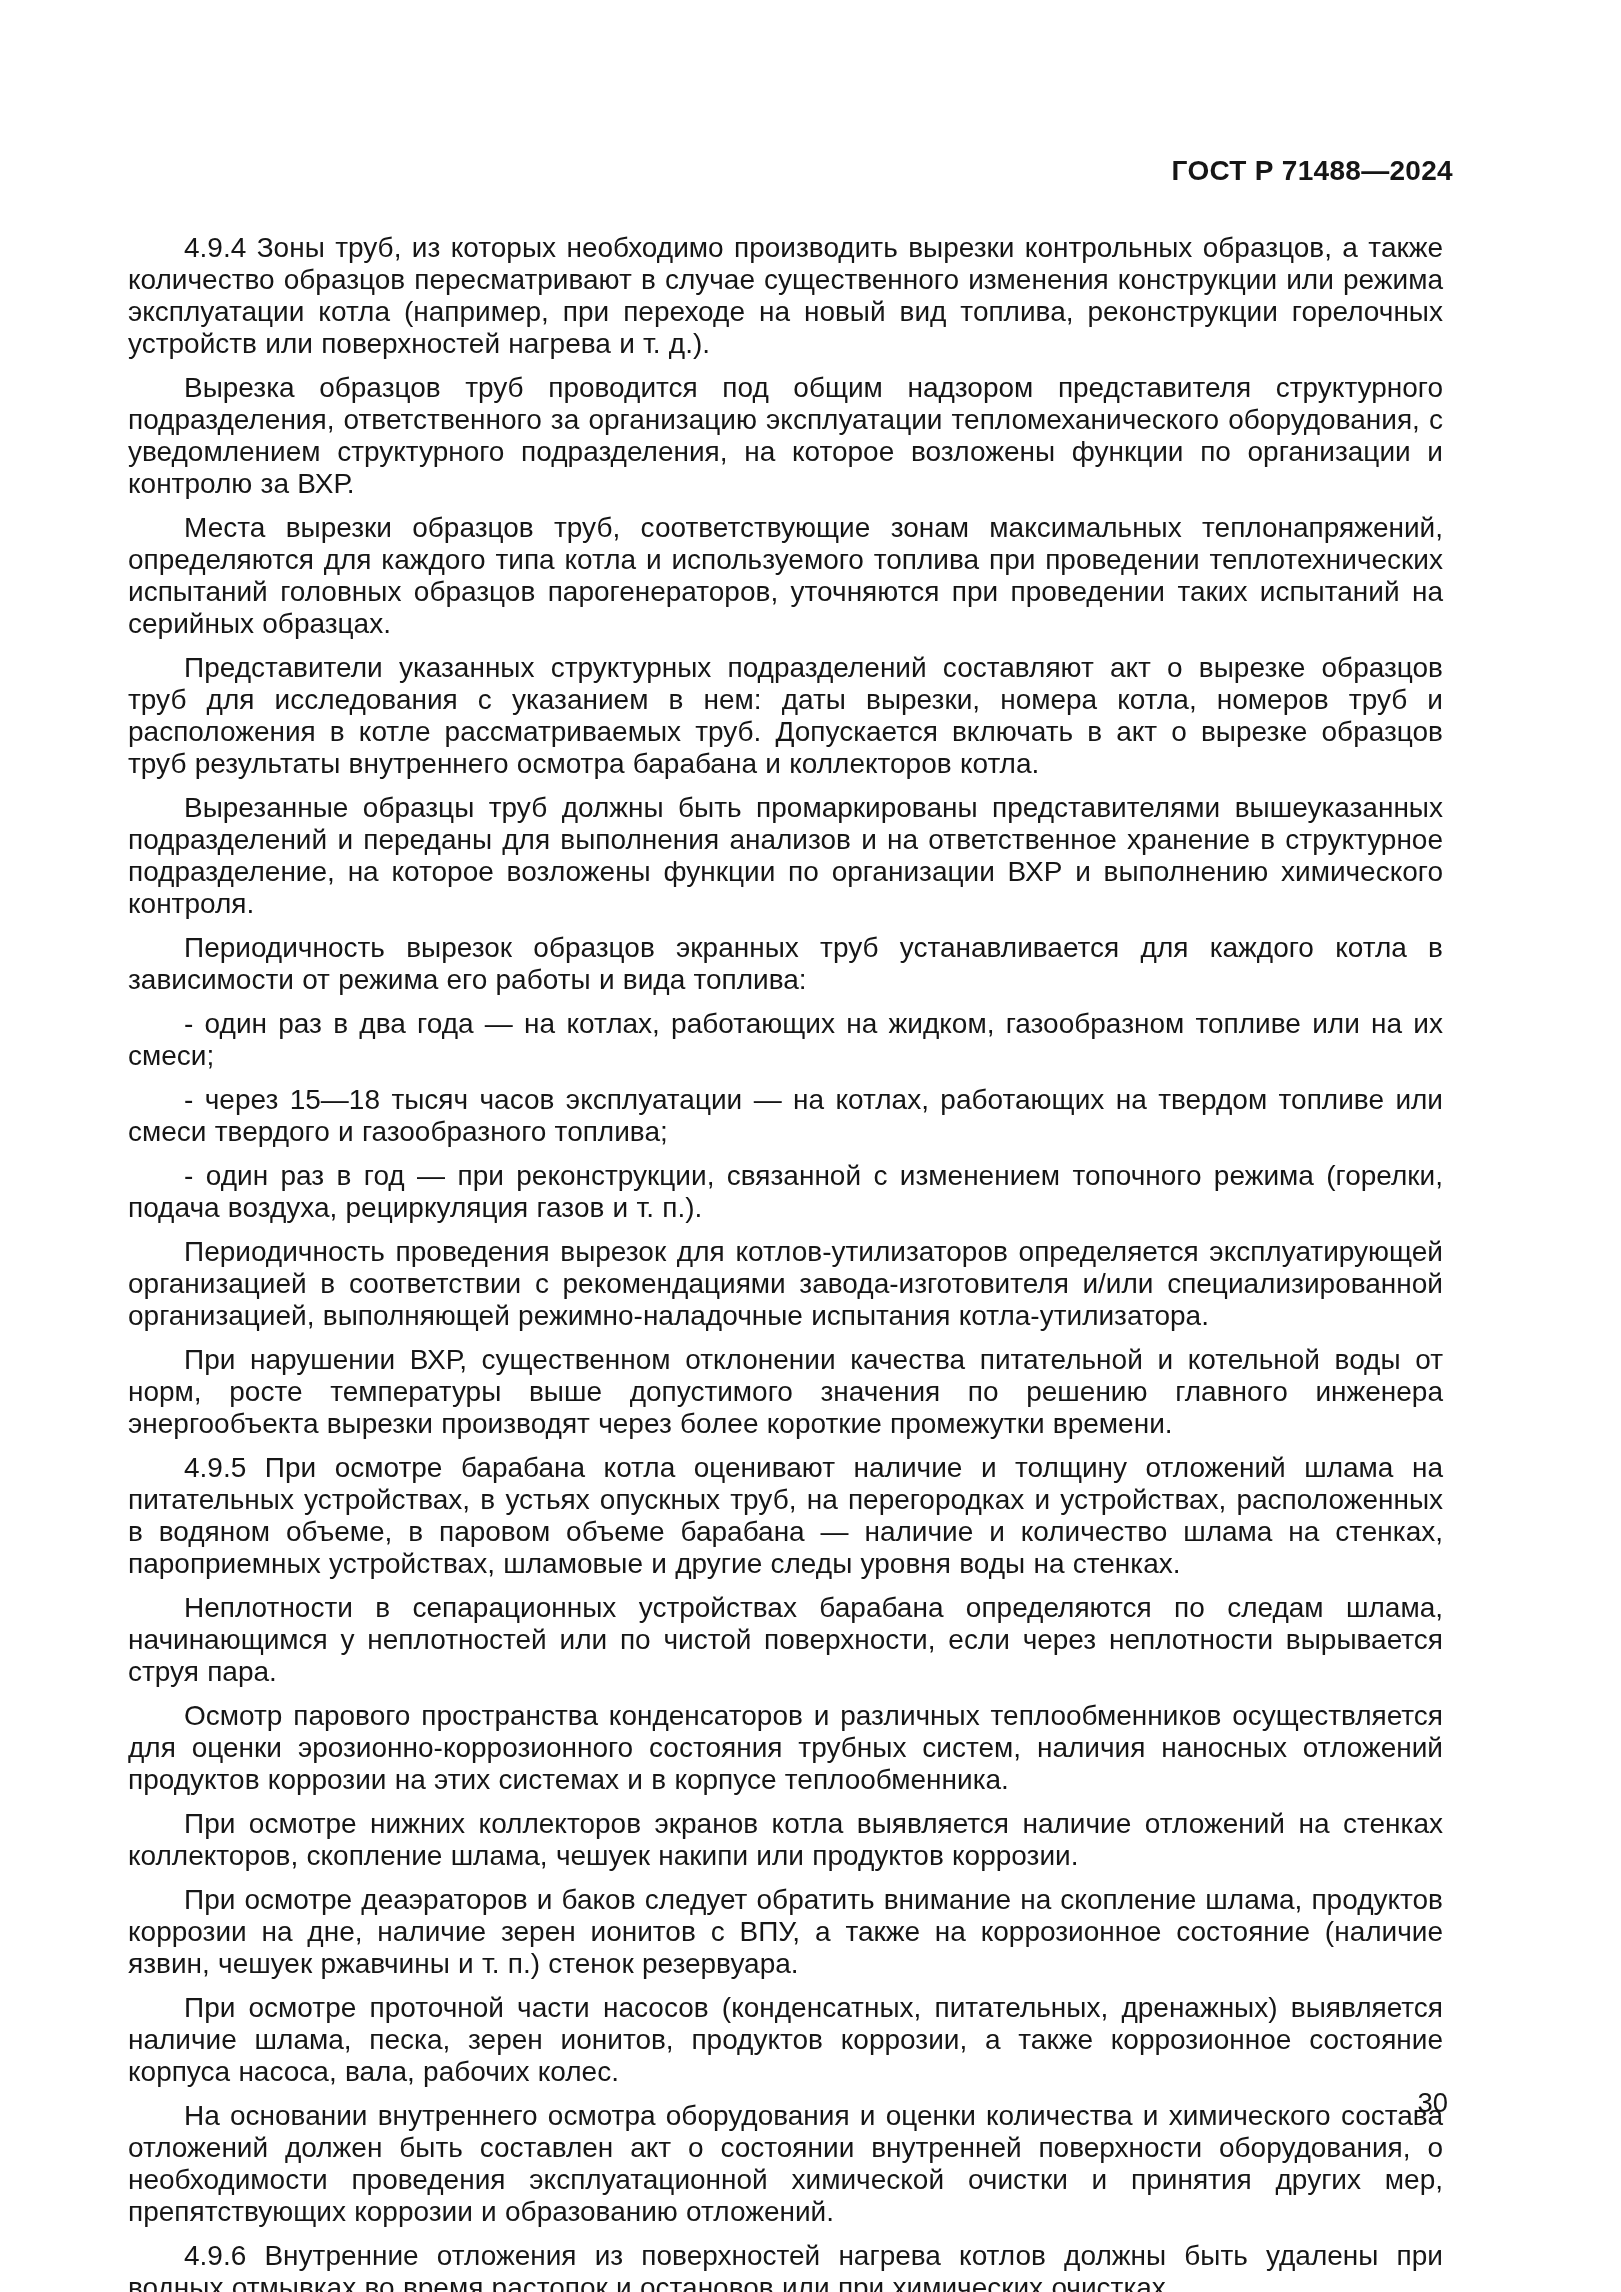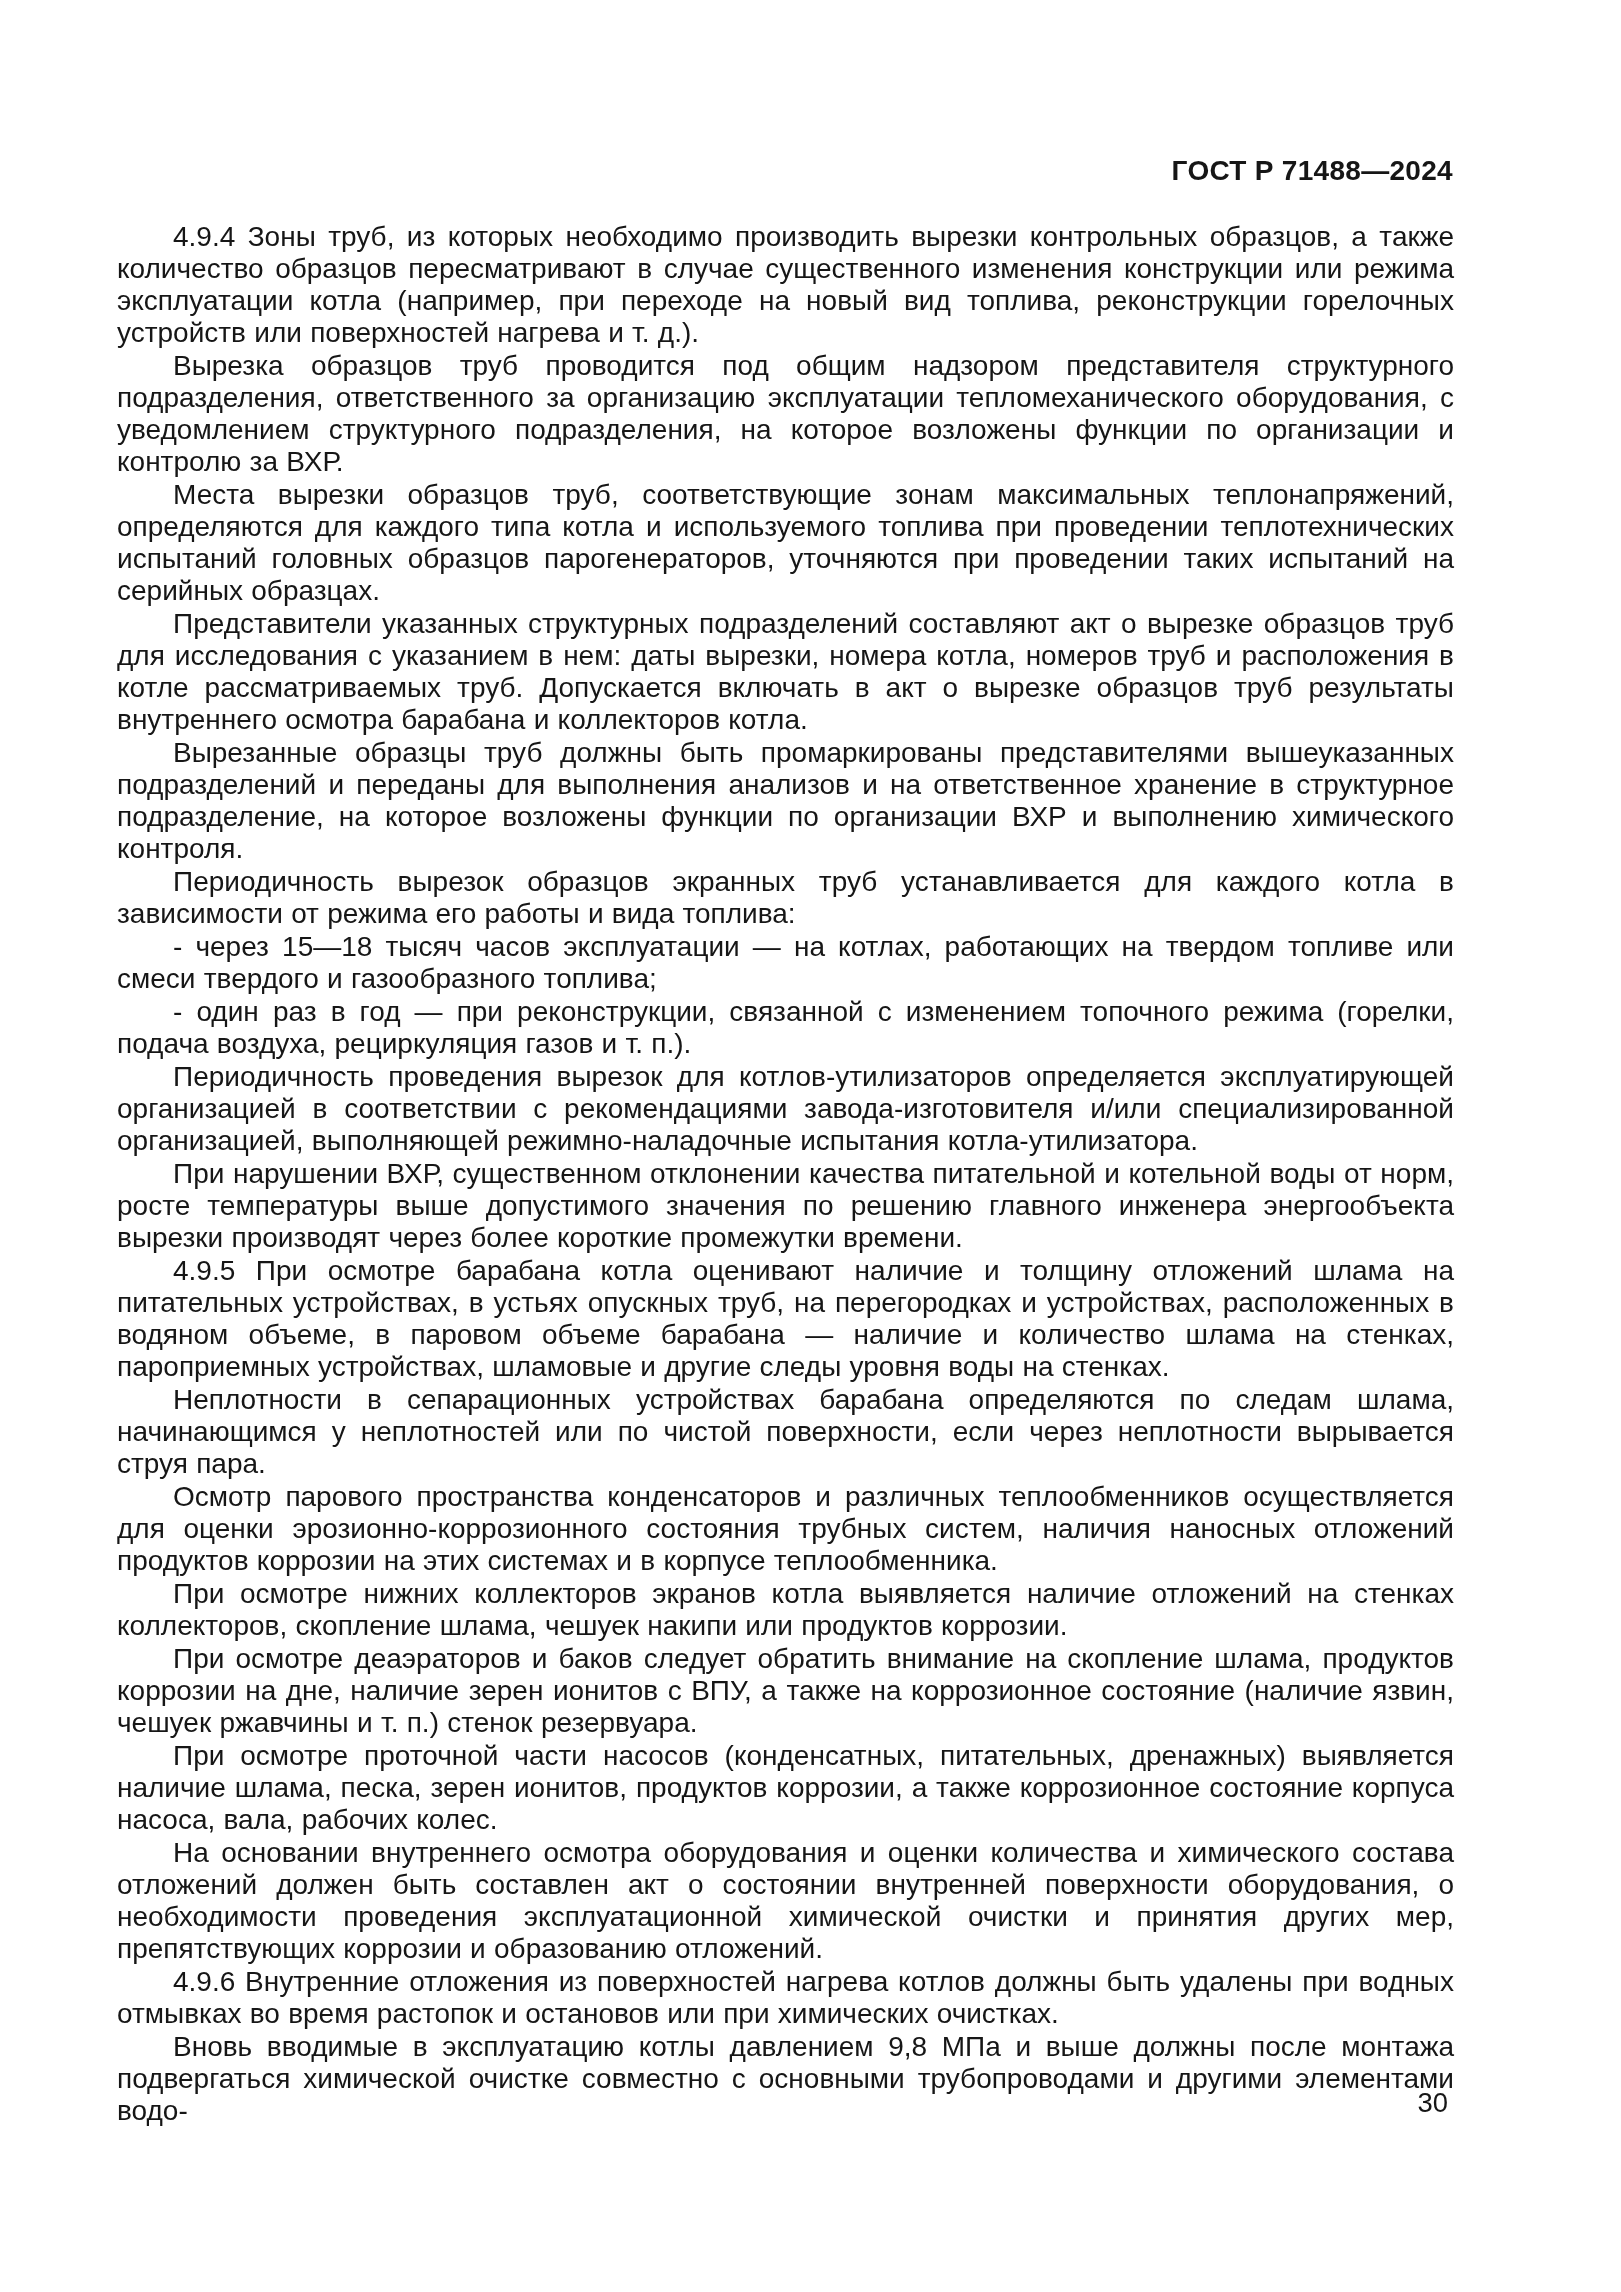--- a/index.html
+++ b/index.html
@@ -28,21 +28,21 @@
     white-space: nowrap;
     text-align: center;
   }
   .content {
     position: absolute;
     top: 220px;
     left: 116px;
     width: 1339px;
   }
   .content p {
-    margin: 1px;
+    margin: 12px;
     font-size: 28px;
     line-height: 32px;
     text-align: justify;
     text-indent: 56px;
     word-spacing: 0.5px;
   }
   .page-number {
     position: absolute;
     bottom: 174px;
     right: 173px;
@@ -55,20 +55,21 @@
 <div class="page">
   <div class="doc-header">ГОСТ Р 71488—2024</div>
 
   <div class="content">
       <p>4.9.4 Зоны труб, из которых необходимо производить вырезки контрольных образцов, а также количество образцов пересматривают в случае существенного изменения конструкции или режима эксплуатации котла (например, при переходе на новый вид топлива, реконструкции горелочных устройств или поверхностей нагрева и т. д.).</p>
       <p>Вырезка образцов труб проводится под общим надзором представителя структурного подразделения, ответственного за организацию эксплуатации тепломеханического оборудования, с уведомлением структурного подразделения, на которое возложены функции по организации и контролю за ВХР.</p>
       <p>Места вырезки образцов труб, соответствующие зонам максимальных теплонапряжений, определяются для каждого типа котла и используемого топлива при проведении теплотехнических испытаний головных образцов парогенераторов, уточняются при проведении таких испытаний на серийных образцах.</p>
       <p>Представители указанных структурных подразделений составляют акт о вырезке образцов труб для исследования с указанием в нем: даты вырезки, номера котла, номеров труб и расположения в котле рассматриваемых труб. Допускается включать в акт о вырезке образцов труб результаты внутреннего осмотра барабана и коллекторов котла.</p>
       <p>Вырезанные образцы труб должны быть промаркированы представителями вышеуказанных подразделений и переданы для выполнения анализов и на ответственное хранение в структурное подразделение, на которое возложены функции по организации ВХР и выполнению химического контроля.</p>
       <p>Периодичность вырезок образцов экранных труб устанавливается для каждого котла в зависимости от режима его работы и вида топлива:</p>
+      <p>- один раз в два года — на котлах, работающих на жидком, газообразном топливе или на их смеси;</p>
       <p>- через 15—18 тысяч часов эксплуатации — на котлах, работающих на твердом топливе или смеси твердого и газообразного топлива;</p>
       <p>- один раз в год — при реконструкции, связанной с изменением топочного режима (горелки, подача воздуха, рециркуляция газов и т. п.).</p>
       <p>Периодичность проведения вырезок для котлов-утилизаторов определяется эксплуатирующей организацией в соответствии с рекомендациями завода-изготовителя и/или специализированной организацией, выполняющей режимно-наладочные испытания котла-утилизатора.</p>
       <p>При нарушении ВХР, существенном отклонении качества питательной и котельной воды от норм, росте температуры выше допустимого значения по решению главного инженера энергообъекта вырезки производят через более короткие промежутки времени.</p>
       <p>4.9.5 При осмотре барабана котла оценивают наличие и толщину отложений шлама на питательных устройствах, в устьях опускных труб, на перегородках и устройствах, расположенных в водяном объеме, в паровом объеме барабана — наличие и количество шлама на стенках, пароприемных устройствах, шламовые и другие следы уровня воды на стенках.</p>
       <p>Неплотности в сепарационных устройствах барабана определяются по следам шлама, начинающимся у неплотностей или по чистой поверхности, если через неплотности вырывается струя пара.</p>
       <p>Осмотр парового пространства конденсаторов и различных теплообменников осуществляется для оценки эрозионно-коррозионного состояния трубных систем, наличия наносных отложений продуктов коррозии на этих системах и в корпусе теплообменника.</p>
       <p>При осмотре нижних коллекторов экранов котла выявляется наличие отложений на стенках коллекторов, скопление шлама, чешуек накипи или продуктов коррозии.</p>
       <p>При осмотре деаэраторов и баков следует обратить внимание на скопление шлама, продуктов коррозии на дне, наличие зерен ионитов с ВПУ, а также на коррозионное состояние (наличие язвин, чешуек ржавчины и т. п.) стенок резервуара.</p>
       <p>При осмотре проточной части насосов (конденсатных, питательных, дренажных) выявляется наличие шлама, песка, зерен ионитов, продуктов коррозии, а также коррозионное состояние корпуса насоса, вала, рабочих колес.</p>

